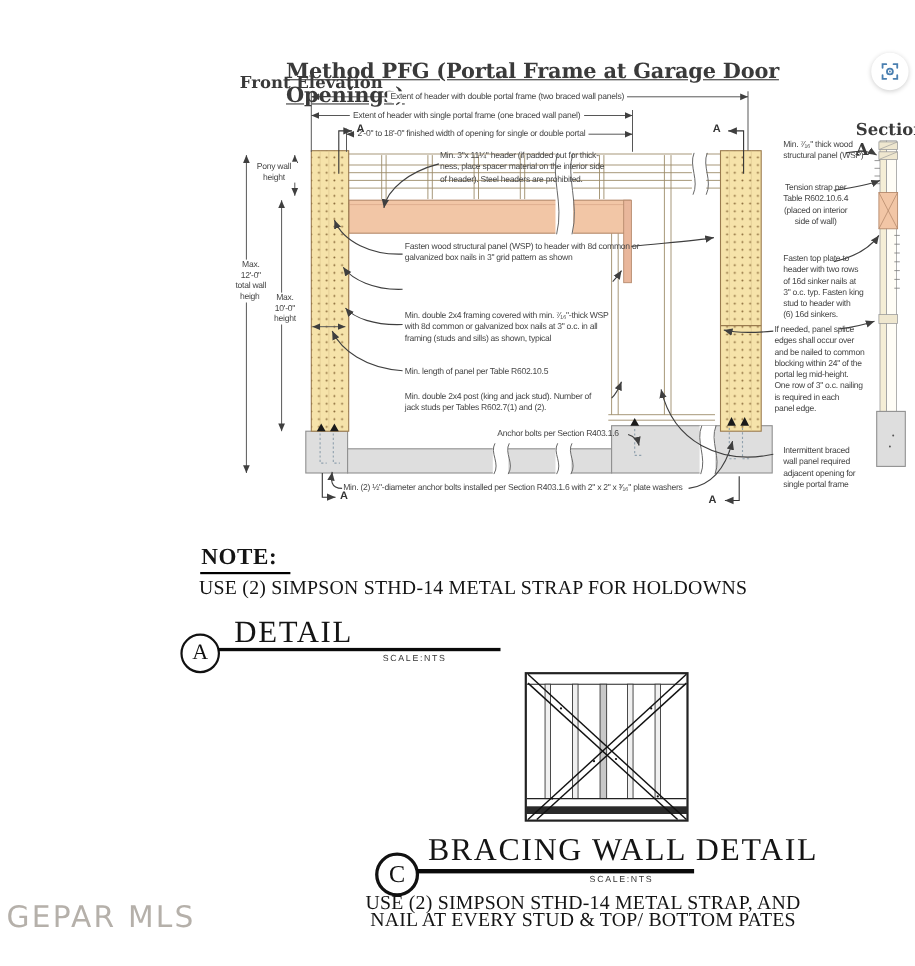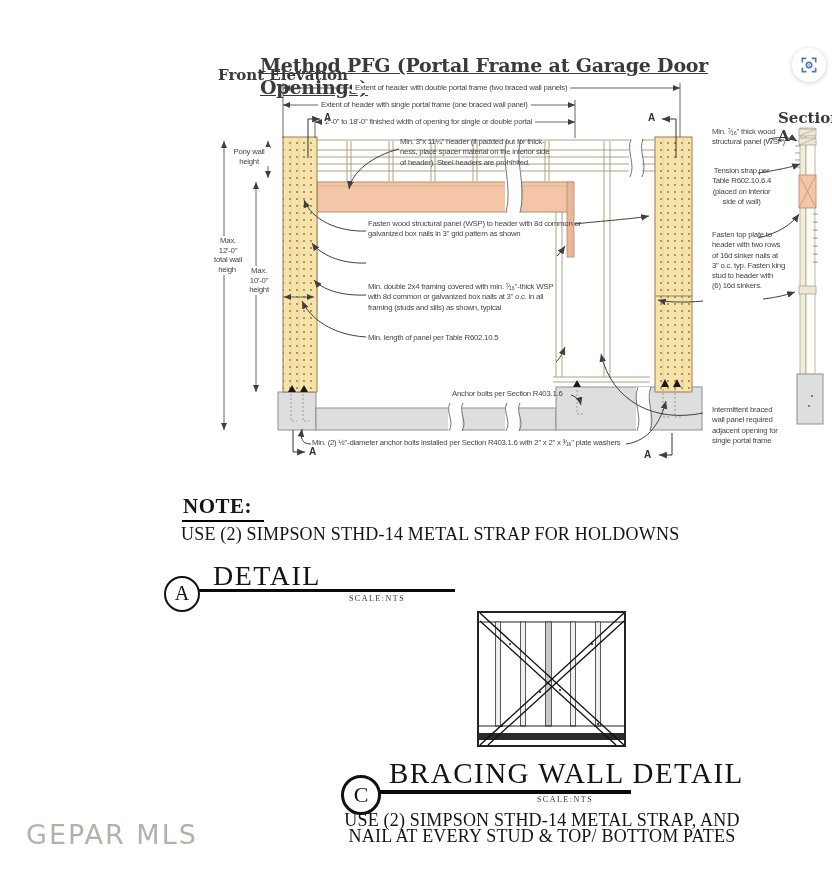--- a/index.html
+++ b/index.html
@@ -15,21 +15,21 @@
   .dimlab{position:absolute;z-index:2;font:7.8px/1.25 "Liberation Sans",sans-serif;
        letter-spacing:-0.25px;color:#474747;background:#fff;padding:0 3px;
        white-space:pre-line;text-align:center;}
   .amark{position:absolute;z-index:2;font:bold 10px "Liberation Sans",sans-serif;color:#333;}
   .serif{font-family:"Liberation Serif",serif;color:#141414;}
   .note-head{font-size:21px;font-weight:bold;border-bottom:2.5px solid #000;
        padding:0 12px 1px 1px;display:inline-block;letter-spacing:0.5px;}
   .note-body{font-size:18px;letter-spacing:0.2px;}
   .det-title{font-size:28px;letter-spacing:1.5px;}
   .det-scale{font-size:8px;letter-spacing:1.5px;color:#333;text-align:center;
-       font-family:Liberation Serif, serif;}
+       font-family:Liberation Sans, sans-serif;}
   .bubble{position:absolute;z-index:2;border-radius:50%;background:#fff;color:#111;
        font-family:"Liberation Serif",serif;text-align:center;box-sizing:border-box;}
   .bubble.a{width:36px;height:36px;border:2.5px solid #111;line-height:31px;font-size:20px;}
   .bubble.c{width:40px;height:40px;border:3px solid #111;line-height:34px;font-size:22px;}
   .rule{position:absolute;z-index:2;background:#0a0a0a;}
   .bottom-note{font-size:18px;line-height:16px;text-align:center;white-space:pre-line;letter-spacing:0.2px;}
   .watermark{font-family:"DejaVu Sans",sans-serif;font-size:27px;letter-spacing:2px;
        color:#a39d95;opacity:0.8;}
   .corner-btn{position:absolute;z-index:3;width:34px;height:34px;border-radius:50%;
        background:#fff;box-shadow:0 1px 5px rgba(0,0,0,0.2);display:flex;
@@ -256,56 +256,66 @@
 
   <div class="ann" style="left:400px;top:137px;">Min. 3"x 11¼" header (if padded out for thick-
 ness, place spacer material on the interior side
 of header). Steel headers are prohibited.</div>
   <div class="ann" style="left:368px;top:219px;">Fasten wood structural panel (WSP) to header with 8d common or
 galvanized box nails in 3" grid pattern as shown</div>
   <div class="ann" style="left:368px;top:282px;">Min. double 2x4 framing covered with min. ⁷⁄₁₆"-thick WSP
 with 8d common or galvanized box nails at 3" o.c. in all
 framing (studs and sills) as shown, typical</div>
   <div class="ann" style="left:368px;top:333px;">Min. length of panel per Table R602.10.5</div>
+  <div class="ann" style="left:368px;top:356px;">Min. double 2x4 post (king and jack stud). Number of
+jack studs per Tables R602.7(1) and (2).</div>
   <div class="ann" style="left:452px;top:389px;">Anchor bolts per Section R403.1.6</div>
   <div class="ann" style="left:312px;top:438px;">Min. (2) ½"-diameter anchor bolts installed per Section R403.1.6 with 2" x 2" x ³⁄₁₆" plate washers</div>
 
   <div class="ann" style="left:712px;top:127px;">Min. ⁷⁄₁₆" thick wood
 structural panel (WSP)</div>
   <div class="ann" style="left:712px;top:166px;text-align:center;">Tension strap per
 Table R602.10.6.4
 (placed on interior
 side of wall)</div>
   <div class="ann" style="left:712px;top:230px;">Fasten top plate to
 header with two rows
 of 16d sinker nails at
 3" o.c. typ. Fasten king
 stud to header with
 (6) 16d sinkers.</div>
+  <div class="ann" style="left:704px;top:295px;">If needed, panel splice
+edges shall occur over
+and be nailed to common
+blocking within 24" of the
+portal leg mid-height.
+One row of 3" o.c. nailing
+is required in each
+panel edge.</div>
   <div class="ann" style="left:712px;top:405px;">Intermittent braced
 wall panel required
 adjacent opening for
 single portal frame</div>
 
   <div class="abs serif note-head" style="left:182px;top:494px;">NOTE:</div>
   <div class="abs serif note-body" style="left:181px;top:524px;">USE  (2) SIMPSON STHD-14 METAL STRAP FOR HOLDOWNS</div>
 
   <div class="bubble a" style="left:164px;top:576px;">A</div>
   <div class="abs serif det-title" style="left:213px;top:560px;">DETAIL</div>
   <div class="rule" style="left:198px;top:589px;width:257px;height:3px;"></div>
   <div class="abs det-scale" style="left:317px;top:594px;width:120px;">SCALE:NTS</div>
 
   <div class="bubble c" style="left:341px;top:775px;">C</div>
   <div class="abs serif det-title" style="left:389px;top:757px;font-size:29px;">BRACING WALL DETAIL</div>
   <div class="rule" style="left:379px;top:790px;width:252px;height:3.5px;"></div>
   <div class="abs det-scale" style="left:505px;top:795px;width:120px;">SCALE:NTS</div>
-  <div class="abs serif bottom-note" style="left:292px;top:812px;width:500px;">USE  (2) SIMPSON STHD-14 METAL STRAP, AND
+  <div class="abs serif bottom-note" style="left:280px;top:812px;width:500px;">USE  (2) SIMPSON STHD-14 METAL STRAP, AND
 NAIL AT EVERY STUD &amp; TOP/ BOTTOM PATES</div>
 
-  <div class="abs watermark" style="left:6px;top:819px;margin-left:20px;">GEPAR MLS</div>
+  <div class="abs watermark" style="left:6px;top:819px;">GEPAR MLS</div>
 
   <div class="corner-btn" style="left:792px;top:48px;">
     <svg width="20" height="20" viewBox="0 0 24 24">
       <g stroke="#4a7fb0" stroke-width="2" fill="none" stroke-linecap="round">
         <path d="M4,8 V4 H8"></path>
           <path d="M16,4 H20 V8"></path>
         <path d="M20,16 V20 H16"></path>
           <path d="M8,20 H4 V16"></path>
         <circle cx="12" cy="12" r="3.2"></circle>
       </g>

